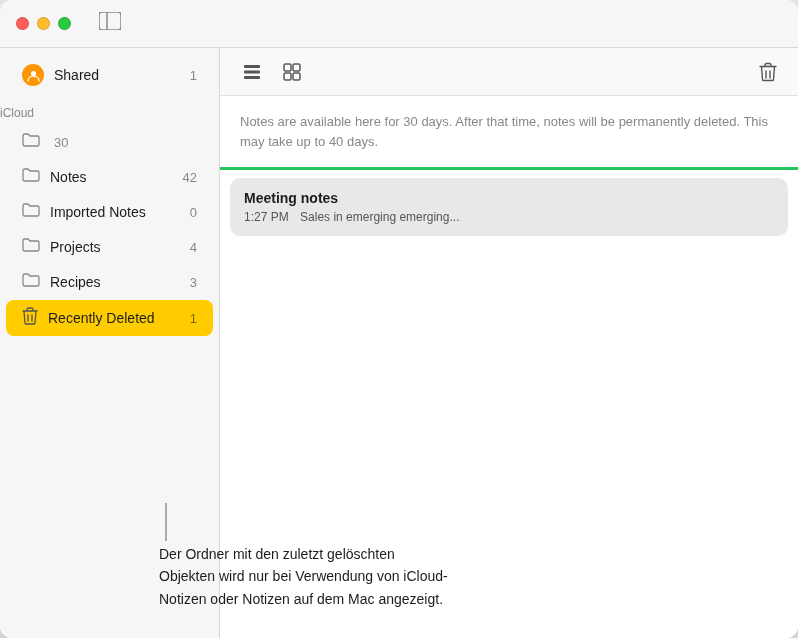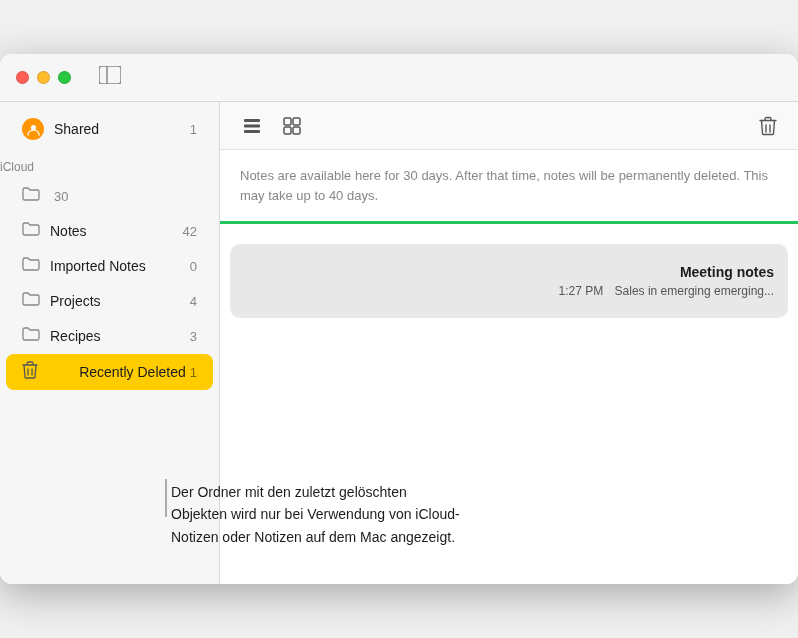--- a/index.html
+++ b/index.html
@@ -9,21 +9,21 @@
       width: 798px;
       height: 638px;
       overflow: hidden;
       display: flex;
       align-items: center;
       justify-content: center;
     }
 
     .window {
       width: 798px;
-      height: 530px;
+      height: 638px;
       background: #ffffff;
       border-radius: 12px;
       box-shadow: 0 10px 40px rgba(0,0,0,0.3);
       display: flex;
       flex-direction: column;
       overflow: hidden;
       position: relative;
     }
 
     
@@ -82,21 +82,20 @@
       cursor: pointer;
       font-size: 14px;
       color: #1c1c1e;
       border-radius: 8px;
       margin: 1px 6px;
     }
 
     .sidebar-item.active {
       background: #ffcc00;
       color: #1c1c1e;
-      text-align: right;
     }
 
     .sidebar-item .item-icon {
       margin-right: 10px;
       font-size: 16px;
       flex-shrink: 0;
     }
 
     .sidebar-item .item-label {
       flex: 1;
@@ -184,26 +183,25 @@
     .info-banner {
       padding: 16px 20px;
       font-size: 13px;
       color: #888;
       border-bottom: 3px solid #22c55e;
       line-height: 1.5;
     }
 
     
     .note-item {
-      margin: 20px 10px;
-      padding: 20px 14px;
+      margin: 8px 10px;
+      padding: 12px 14px;
       background: #e8e8e8;
       border-radius: 10px;
       cursor: pointer;
-      text-align: right;
     }
 
     .note-title {
       font-size: 14px;
       font-weight: 700;
       color: #1c1c1e;
       margin-bottom: 4px;
     }
 
     .note-meta {
@@ -348,21 +346,21 @@
         <div class="note-meta">
           <span class="time">1:27 PM</span>
           <span class="preview">Sales in emerging emerging...</span>
         </div>
       </div>
 
     </div>
 
   </div>
 
-  <div style="position:absolute; left: 155px; bottom: 36px; display:flex; flex-direction:row; align-items:flex-start;justify-content:center;">
+  <div style="position:absolute; left: 155px; bottom: 28px; display:flex; flex-direction:column; align-items:flex-start;justify-content:center;">
     <div style="width:2px; height:38px; background:#aaa; margin-left:10px;"></div>
     <div style="font-size:14px; color:#1c1c1e; line-height:1.6; max-width:300px; margin-top:2px; padding:0 4px;">
       <span>Der Ordner mit den zuletzt
 gelöschten Objekten wird nur bei
 Verwendung von iCloud-Notizen oder
 Notizen auf dem Mac angezeigt.</span>
     </div>
   </div>
 
 </div>

